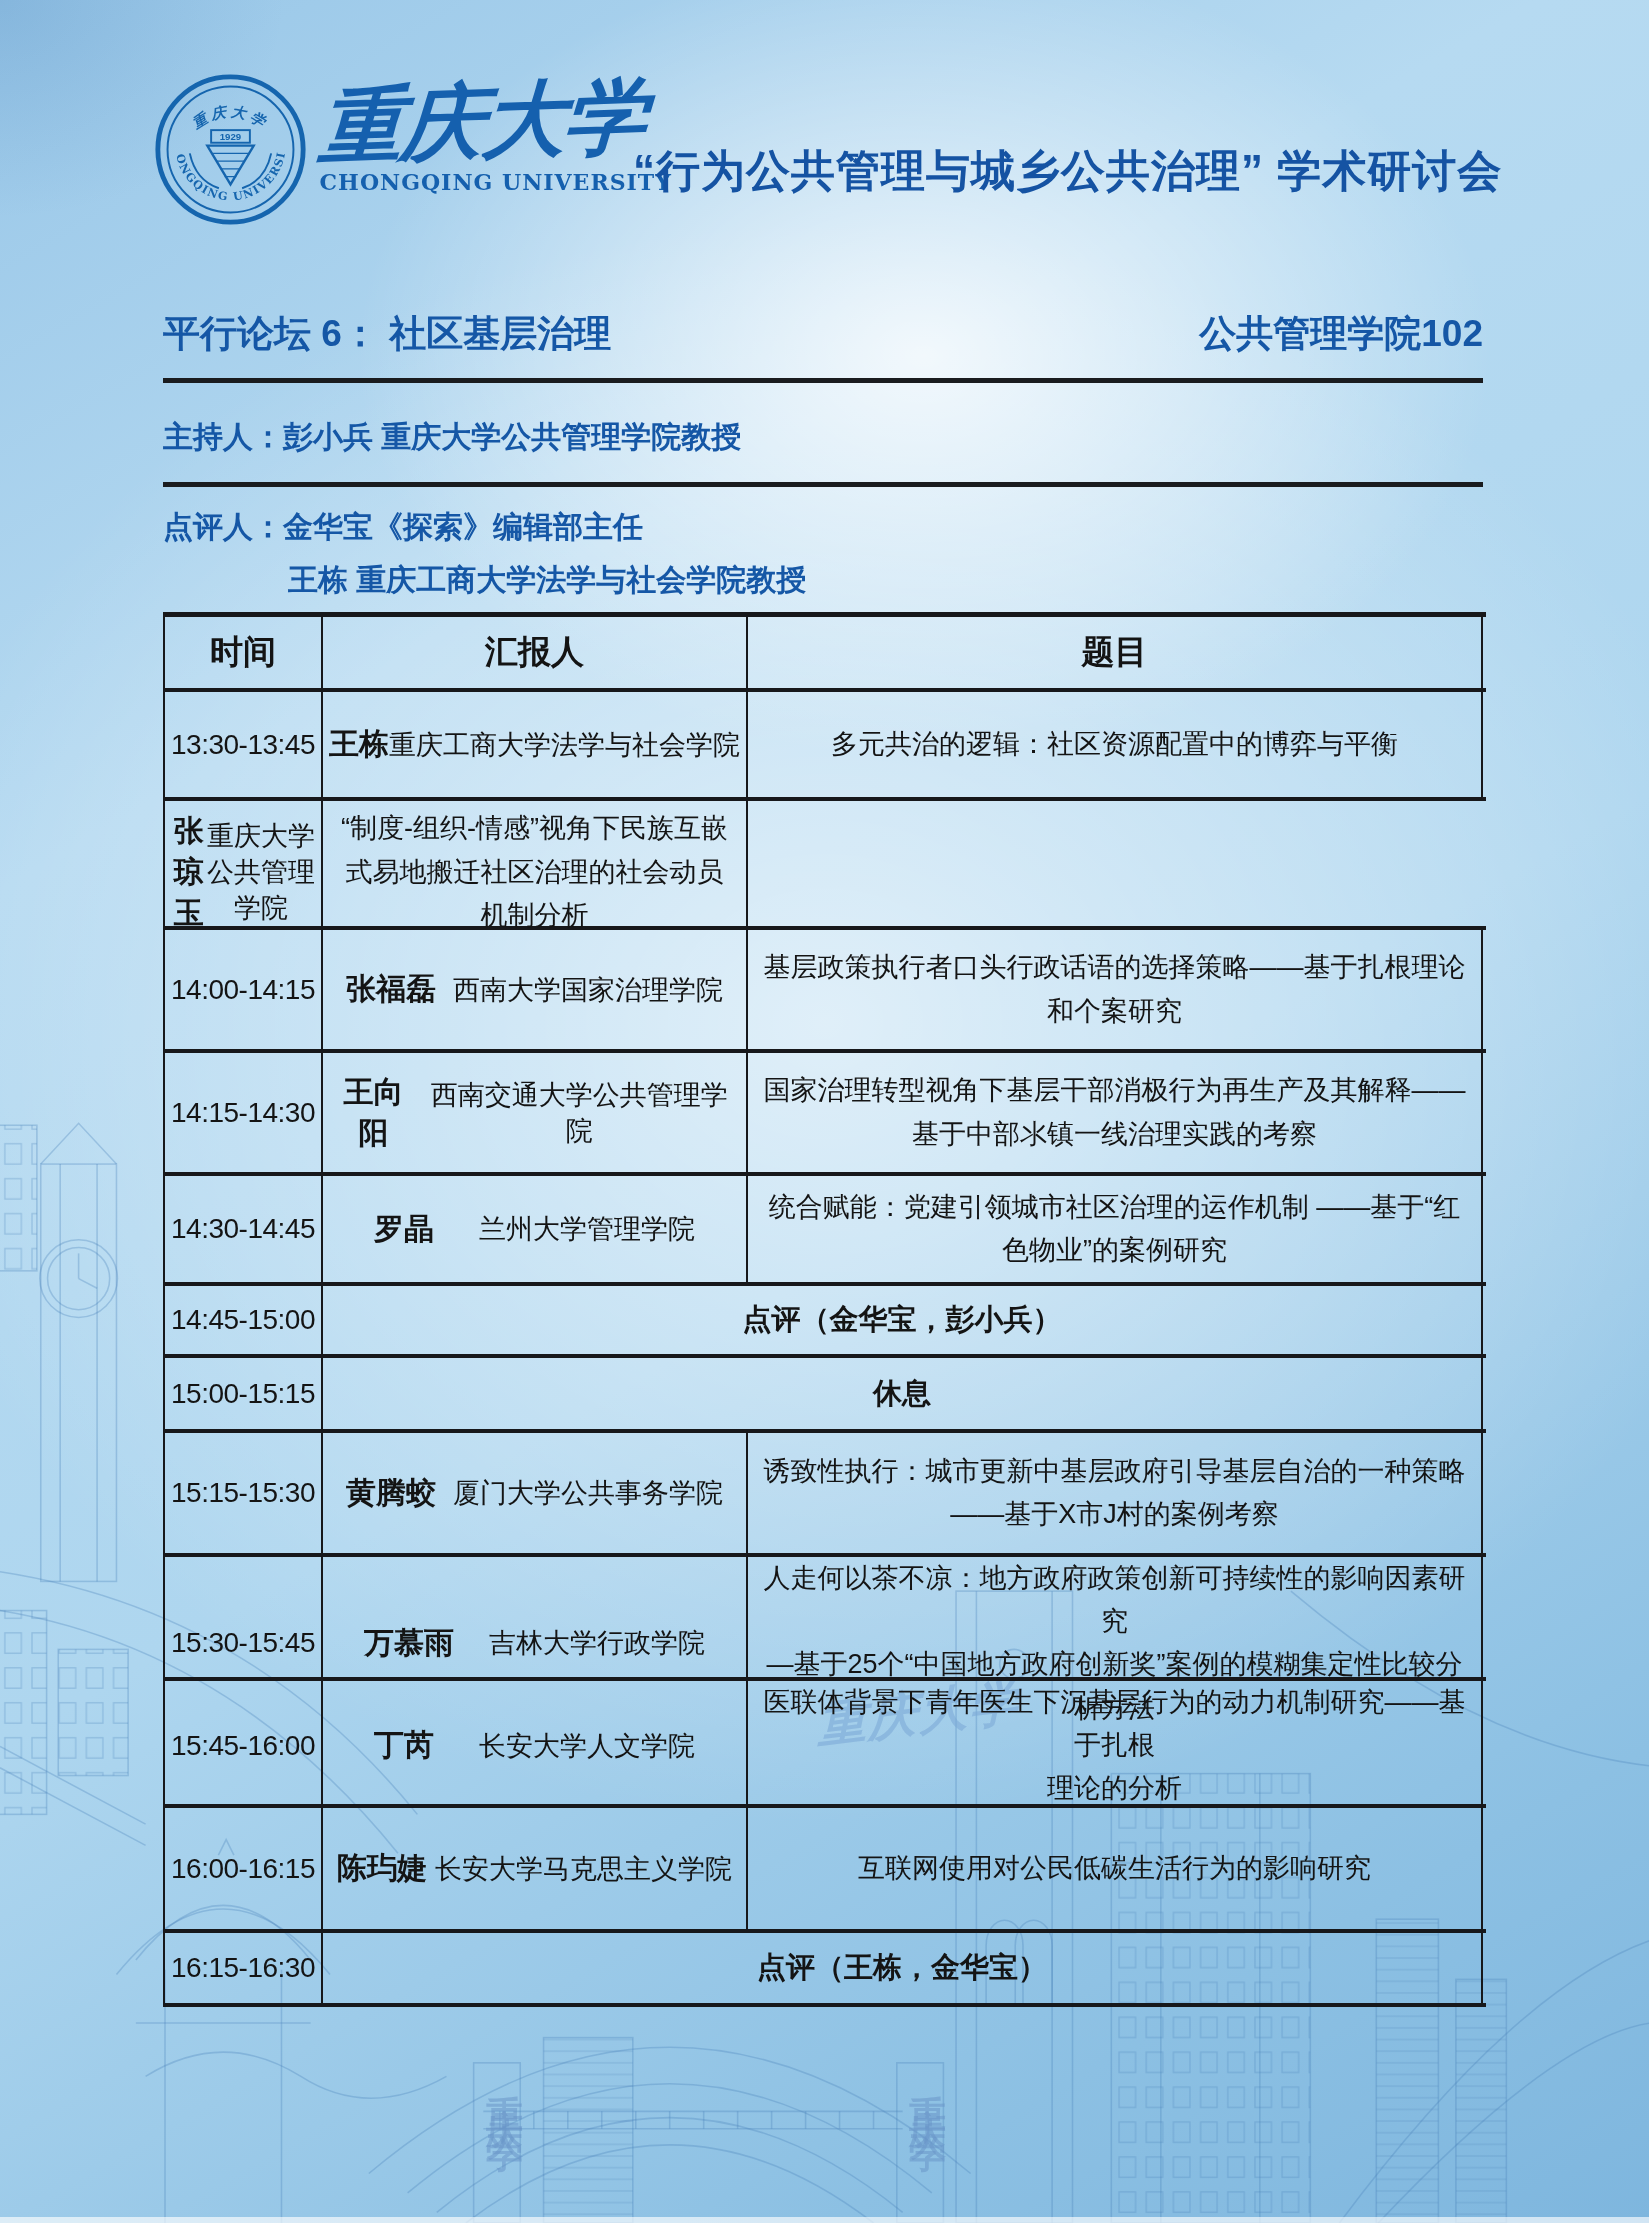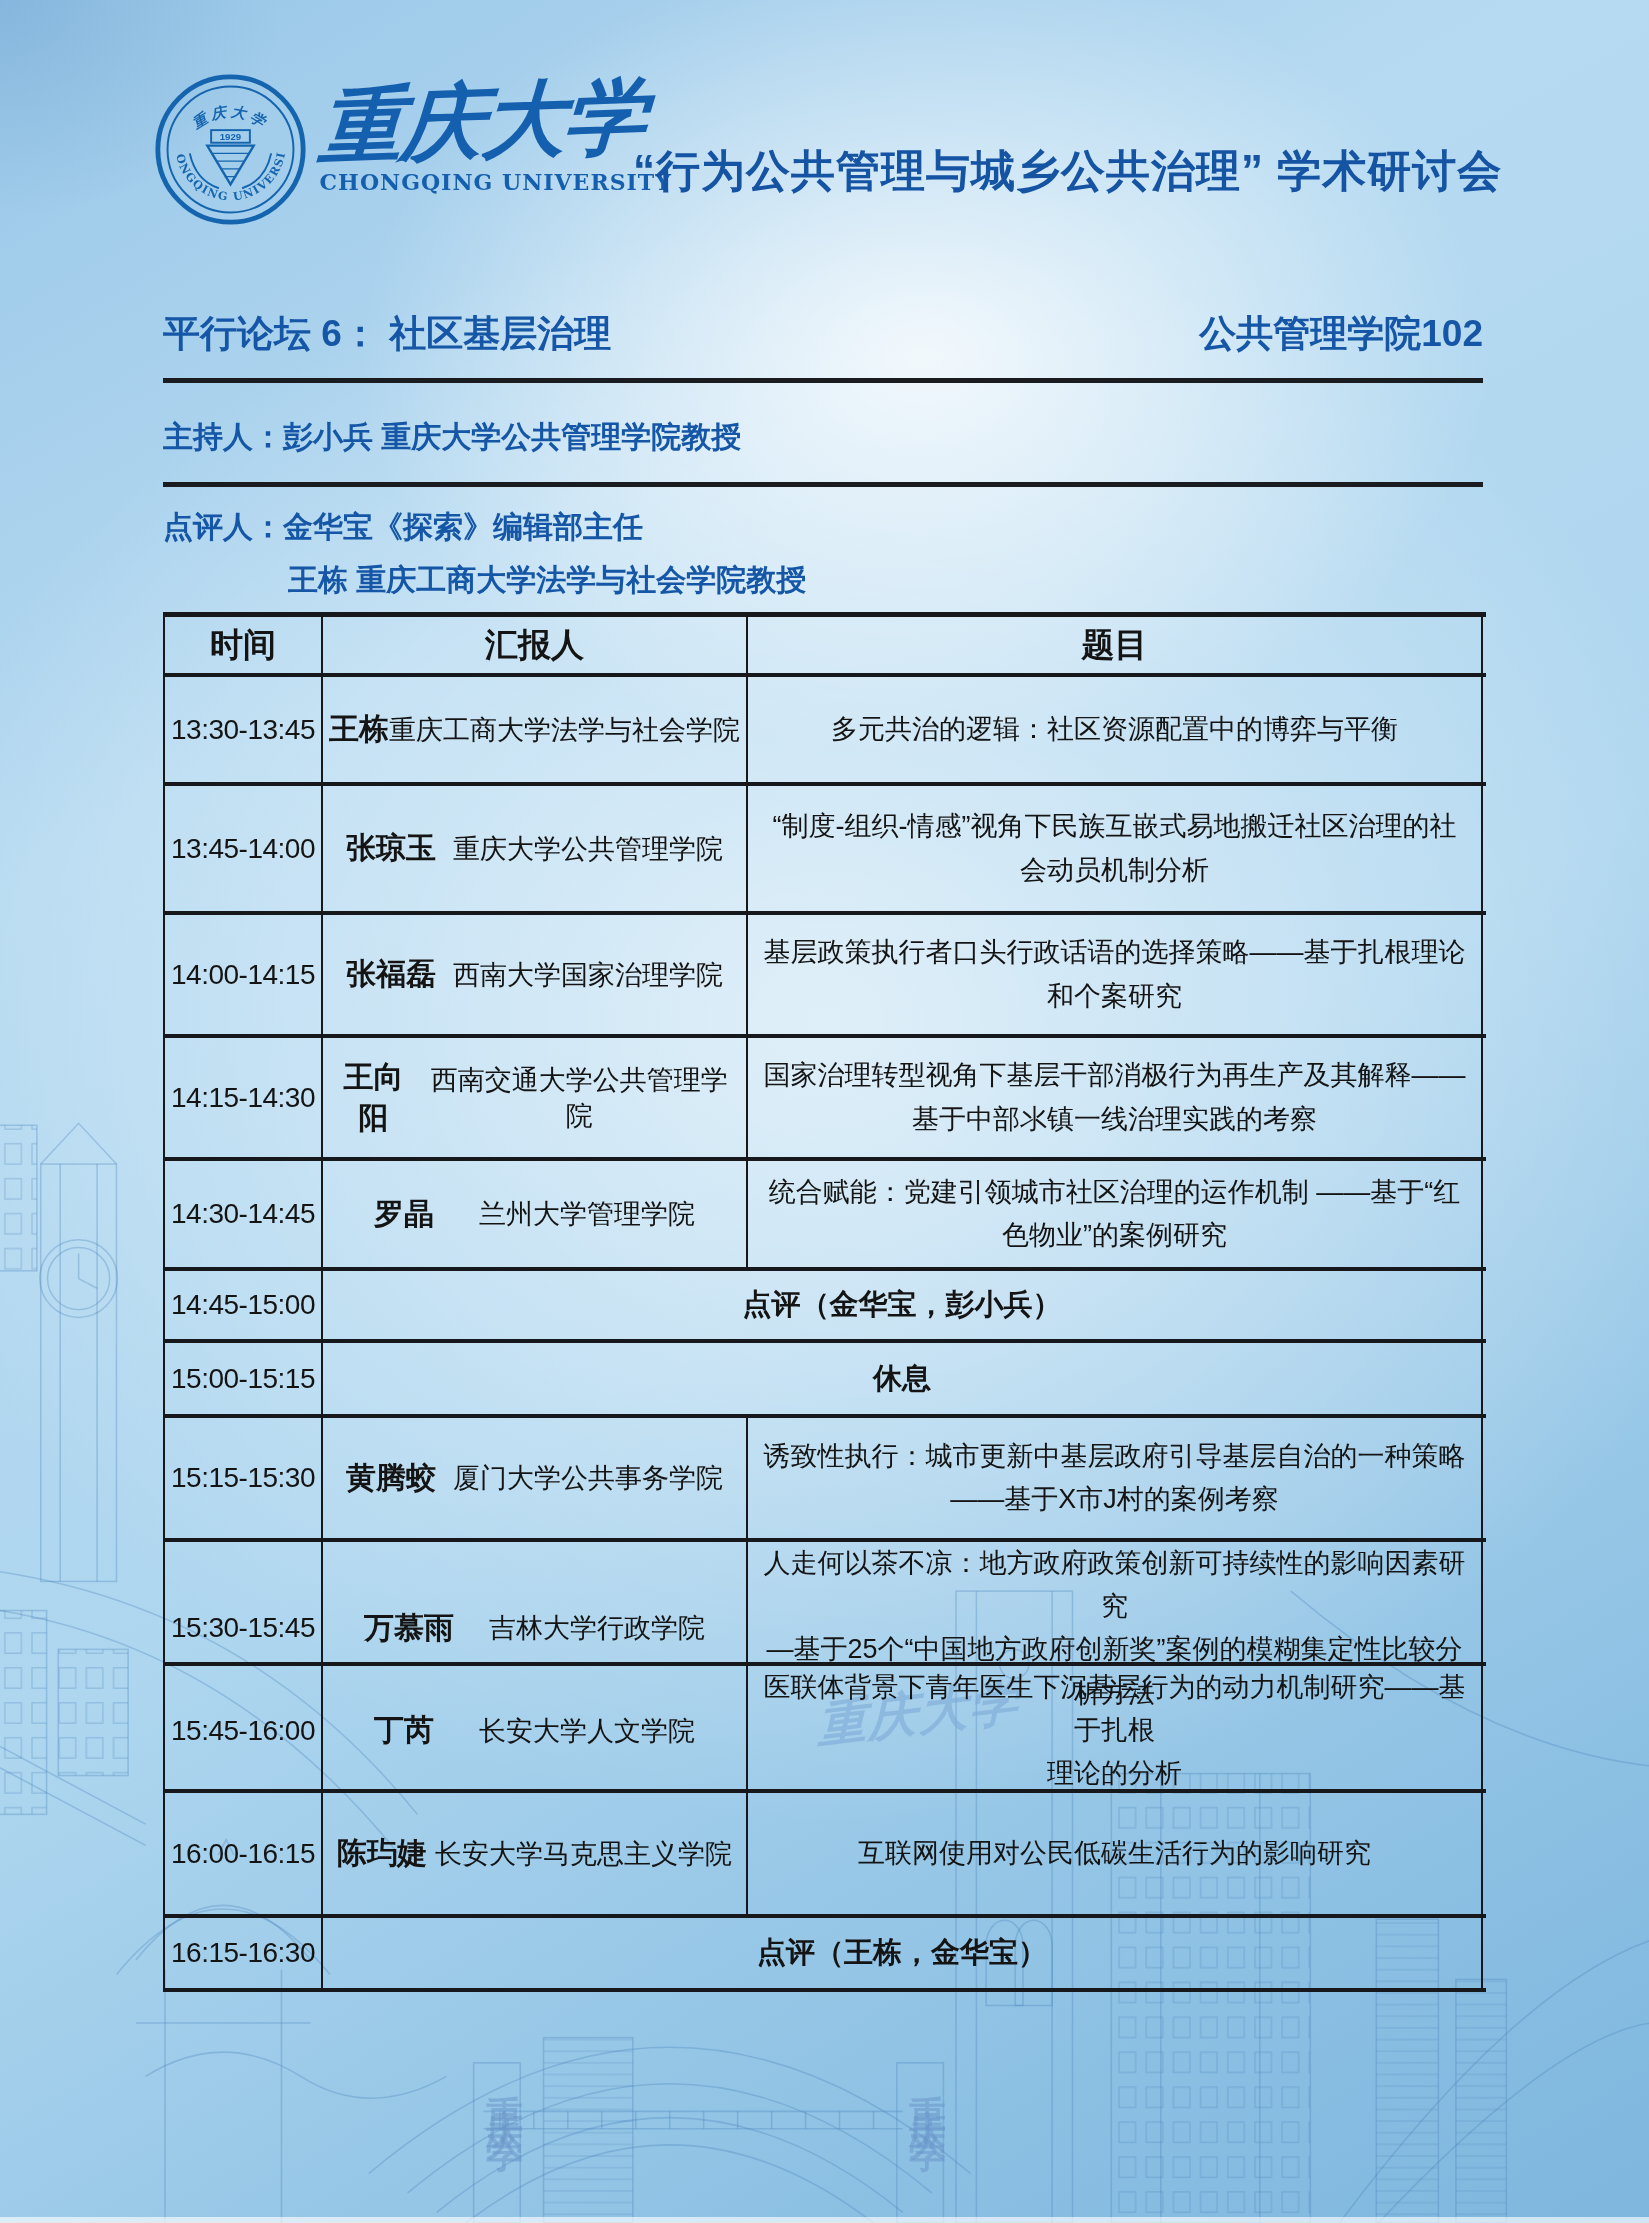--- a/index.html
+++ b/index.html
@@ -31,21 +31,21 @@
   .rule2{top:482px;}
   .host-line{position:absolute;left:163px;top:417px;font-size:30px;font-weight:bold;color:#1557a6;}
   .reviewer-block{position:absolute;left:163px;top:512px;font-size:30px;font-weight:bold;color:#1557a6;line-height:1.0;}
   .reviewer-row2{margin-top:23px;padding-left:125px;}
   
   .schedule{position:absolute;left:163px;top:612px;width:1323px;border-top:5.8px solid #17181b;color:#141414;}
   .t-header,.t-row{display:grid;grid-template-columns:158px 425px 735px;border-left:2.9px solid #17181b;
     border-bottom:4.9px solid #17181b;box-sizing:border-box;}
   .t-row.merged{grid-template-columns:158px 1160px;}
   .cell{border-right:2.9px solid #17181b;display:flex;align-items:center;justify-content:center;box-sizing:border-box;}
-  .t-header{height:60px;}
+  .t-header{height:75px;}
   .h-cell{font-size:33px;font-weight:bold;}
   .c-time{font-size:28px;letter-spacing:-0.5px;}
   .c-presenter{flex-direction:row;justify-content:space-evenly;text-align:center;padding:9.7px 5.8px;}
   .p-name{font-size:30px;font-weight:bold;}
   .p-affil{font-size:27px;}
   .c-title{text-align:center;font-size:27px;line-height:1.6;padding:0 15.5px;white-space:pre-line;}
   .c-merged{font-size:29px;font-weight:bold;}
   
   .decor{position:absolute;left:0;top:1067px;width:1650px;height:1156px;pointer-events:none;}
   .wm-callig{position:absolute;left:817px;top:1681px;font-family:"DejaVu Serif","Liberation Serif",serif;
@@ -190,21 +190,20 @@
     <div id="schedule-body">
         <div class="t-row" style="height: 109px;">
           <div class="cell c-time">13:30-13:45</div>
           <div class="cell c-presenter">
             <div class="p-name">王栋</div>
             <div class="p-affil">重庆工商大学法学与社会学院</div>
           </div>
           <div class="cell c-title">多元共治的逻辑：社区资源配置中的博弈与平衡</div>
         </div>
         <div class="t-row" style="height: 129px;">
-          <div class="cell c-time">13:45-14:00</div>
           <div class="cell c-presenter">
             <div class="p-name">张琼玉</div>
             <div class="p-affil">重庆大学公共管理学院</div>
           </div>
           <div class="cell c-title">“制度-组织-情感”视角下民族互嵌式易地搬迁社区治理的社会动员机制分析</div>
         </div>
         <div class="t-row" style="height: 123px;">
           <div class="cell c-time">14:00-14:15</div>
           <div class="cell c-presenter">
             <div class="p-name">张福磊</div>

